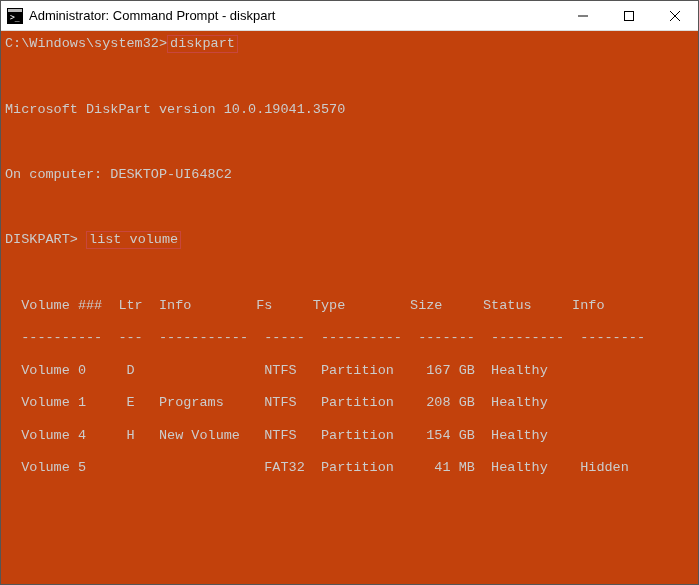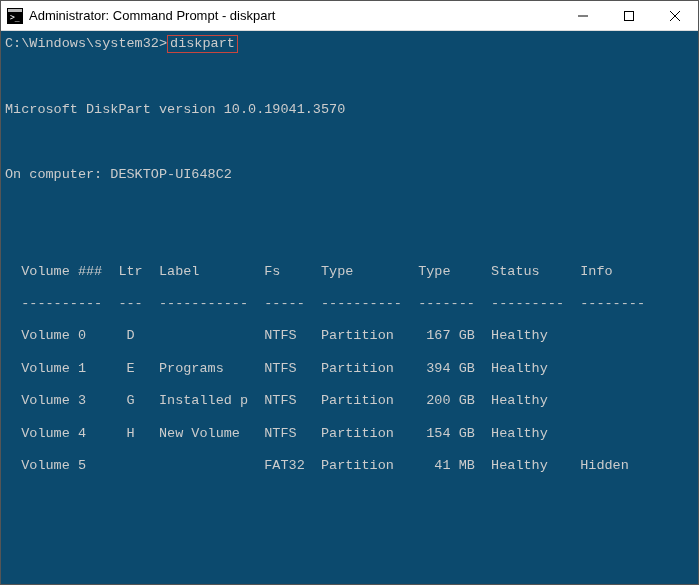--- a/index.html
+++ b/index.html
@@ -44,21 +44,21 @@
   height: 100%;
   display: flex;
   align-items: center;
   justify-content: center;
   font-size: 10px;
   color: #000;
 }
 .win-btn svg { width: 10px; height: 10px; }
 .terminal {
   flex: 1;
-  background: #0c4a6e;
+  background: #c2410c;
   color: #cccccc;
   font-family: Consolas, "Courier New", monospace;
   font-size: 13.5px;
   line-height: 1.2;
   padding: 4px 0 4px 4px;
   white-space: pre;
   overflow: hidden;
 }
 .hl {
   border: 1px solid #c8463e;
@@ -100,26 +100,26 @@
       </div>
     </div>
   </div>
 
   <div class="terminal"><span class="row"><span>C:\Windows\system32&gt;</span><span class="hl">diskpart</span></span>
 <span class="row"> </span>
 <span class="row">Microsoft DiskPart version 10.0.19041.3570</span>
 <span class="row"> </span>
 <span class="row">On computer: DESKTOP-UI648C2</span>
 <span class="row"> </span>
+<span class="row"><span>DISKPART&gt;</span> <span class="hl">list volume</span></span>
 <span class="row"> </span>
-<span class="row">  Volume ###  Ltr  Label        Fs     Type        Type     Status     Info</span>
+<span class="row">  Volume ###  Ltr  Info        Fs     Type        Size     Status     Info</span>
 <span class="row">  ----------  ---  -----------  -----  ----------  -------  ---------  --------</span>
 <span class="row">  Volume 0     D                NTFS   Partition    167 GB  Healthy</span>
-<span class="row">  Volume 1     E   Programs     NTFS   Partition    394 GB  Healthy</span>
-<span class="row">  Volume 3     G   Installed p  NTFS   Partition    200 GB  Healthy</span>
+<span class="row">  Volume 1     E   Programs     NTFS   Partition    208 GB  Healthy</span>
 <span class="row">  Volume 4     H   New Volume   NTFS   Partition    154 GB  Healthy</span>
 <span class="row">  Volume 5                      FAT32  Partition     41 MB  Healthy    Hidden</span>
 
 
 
 
 
 
 
 

